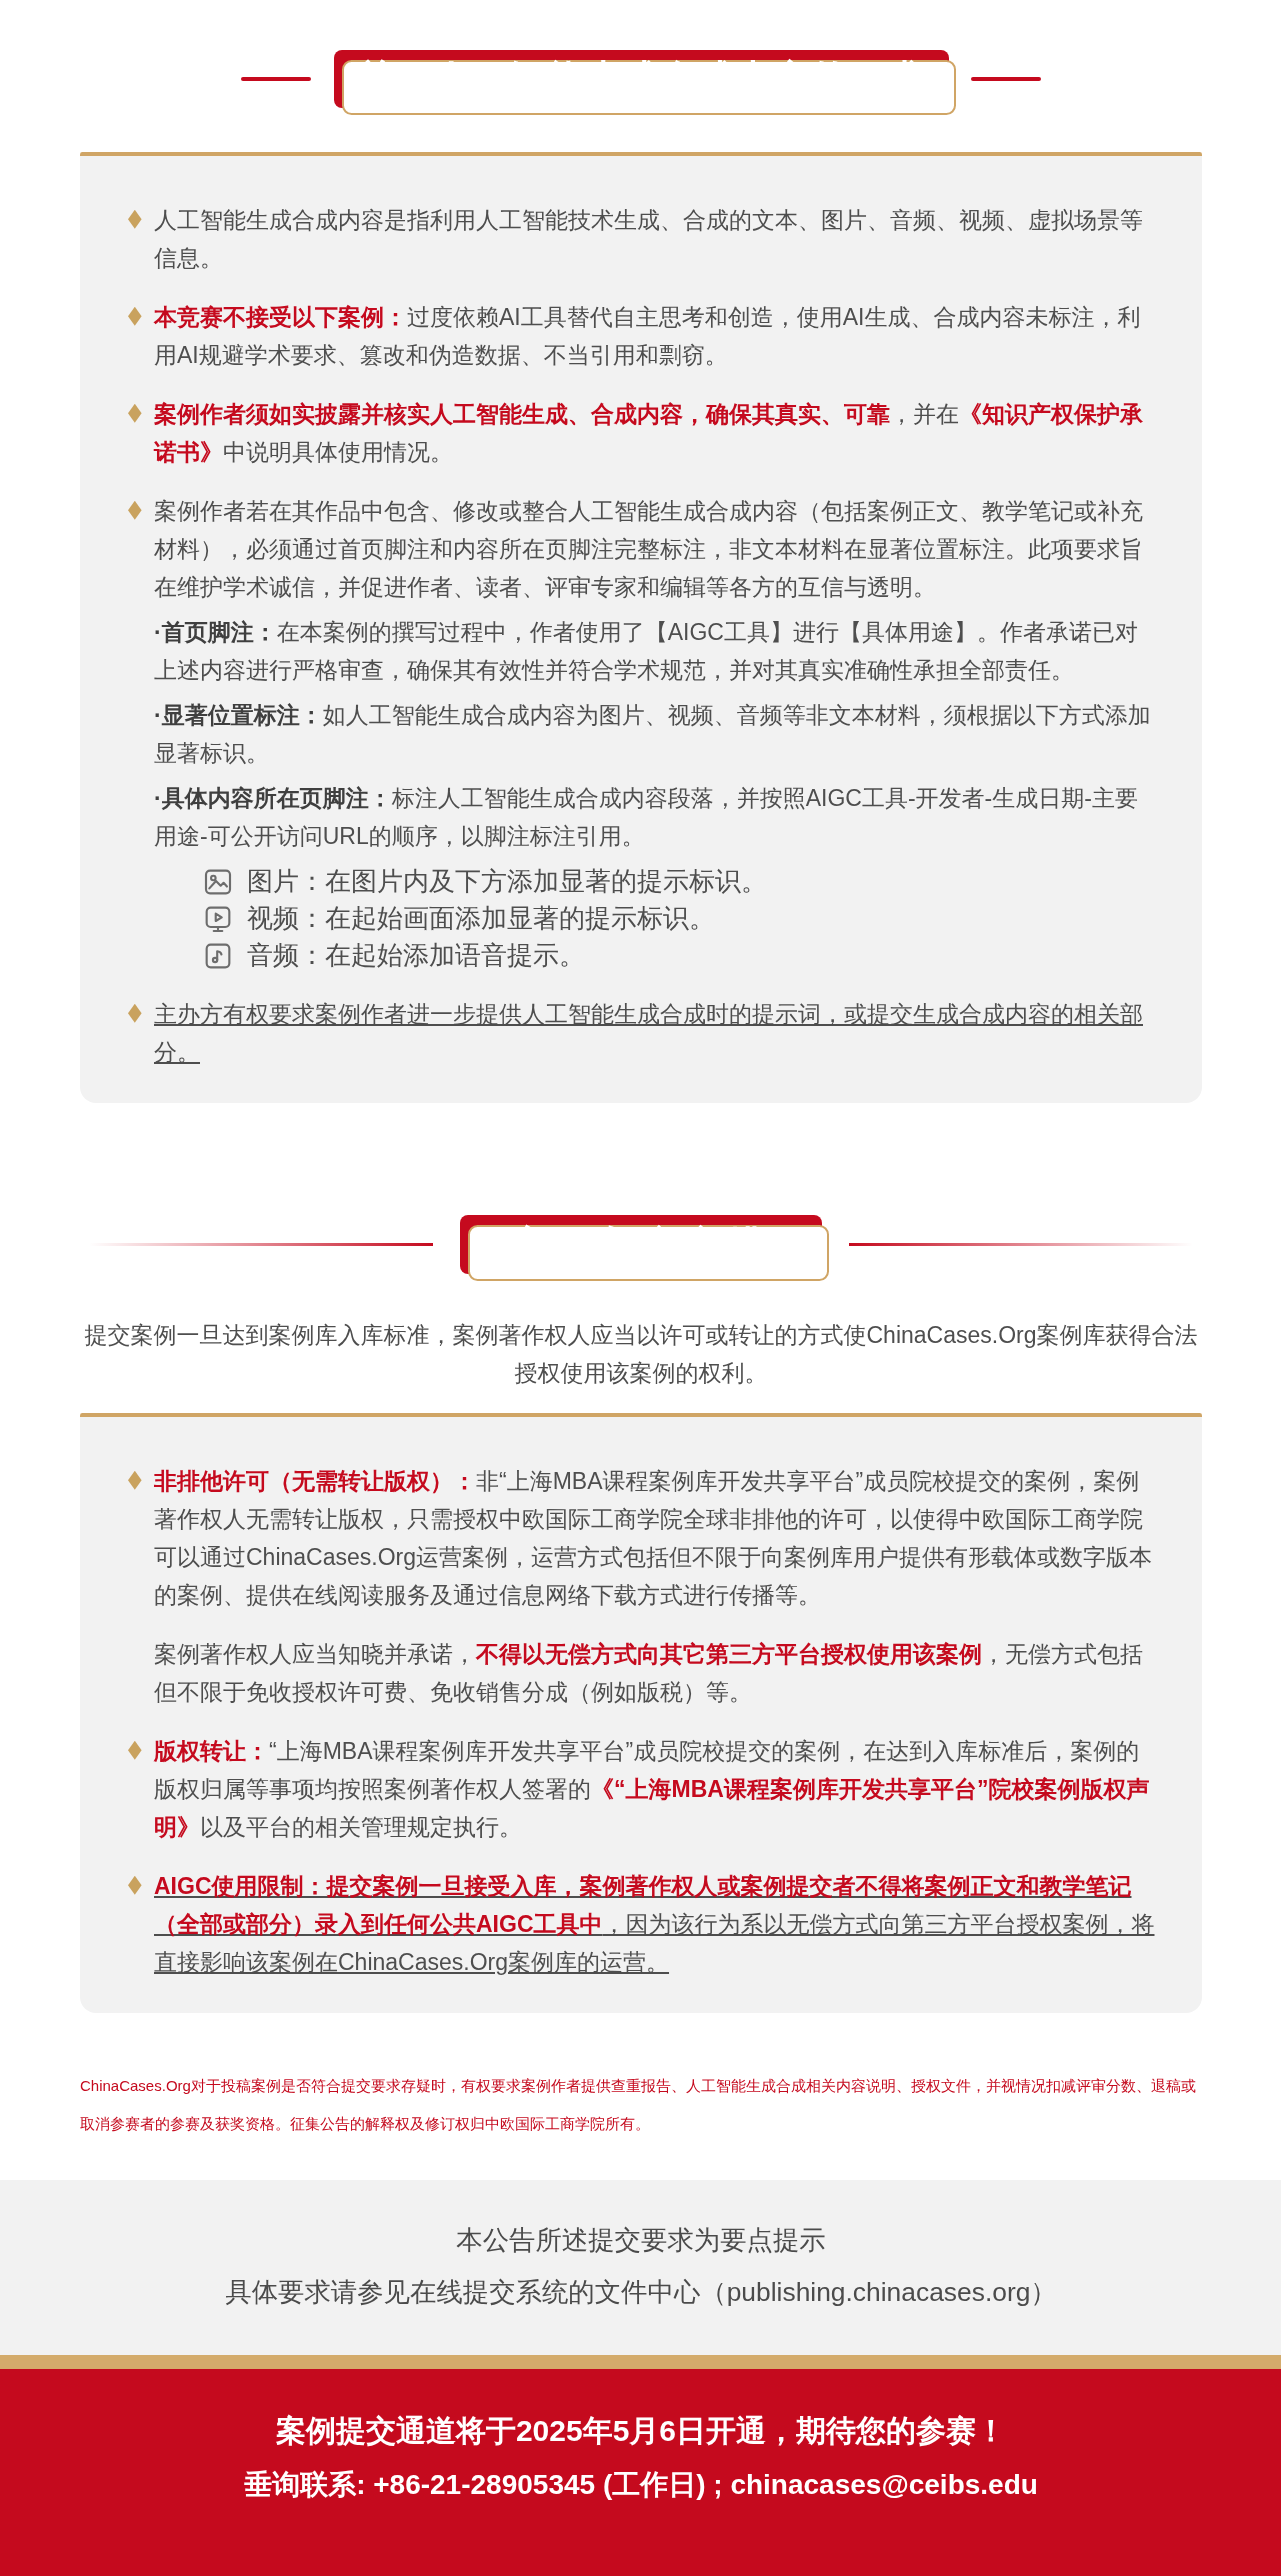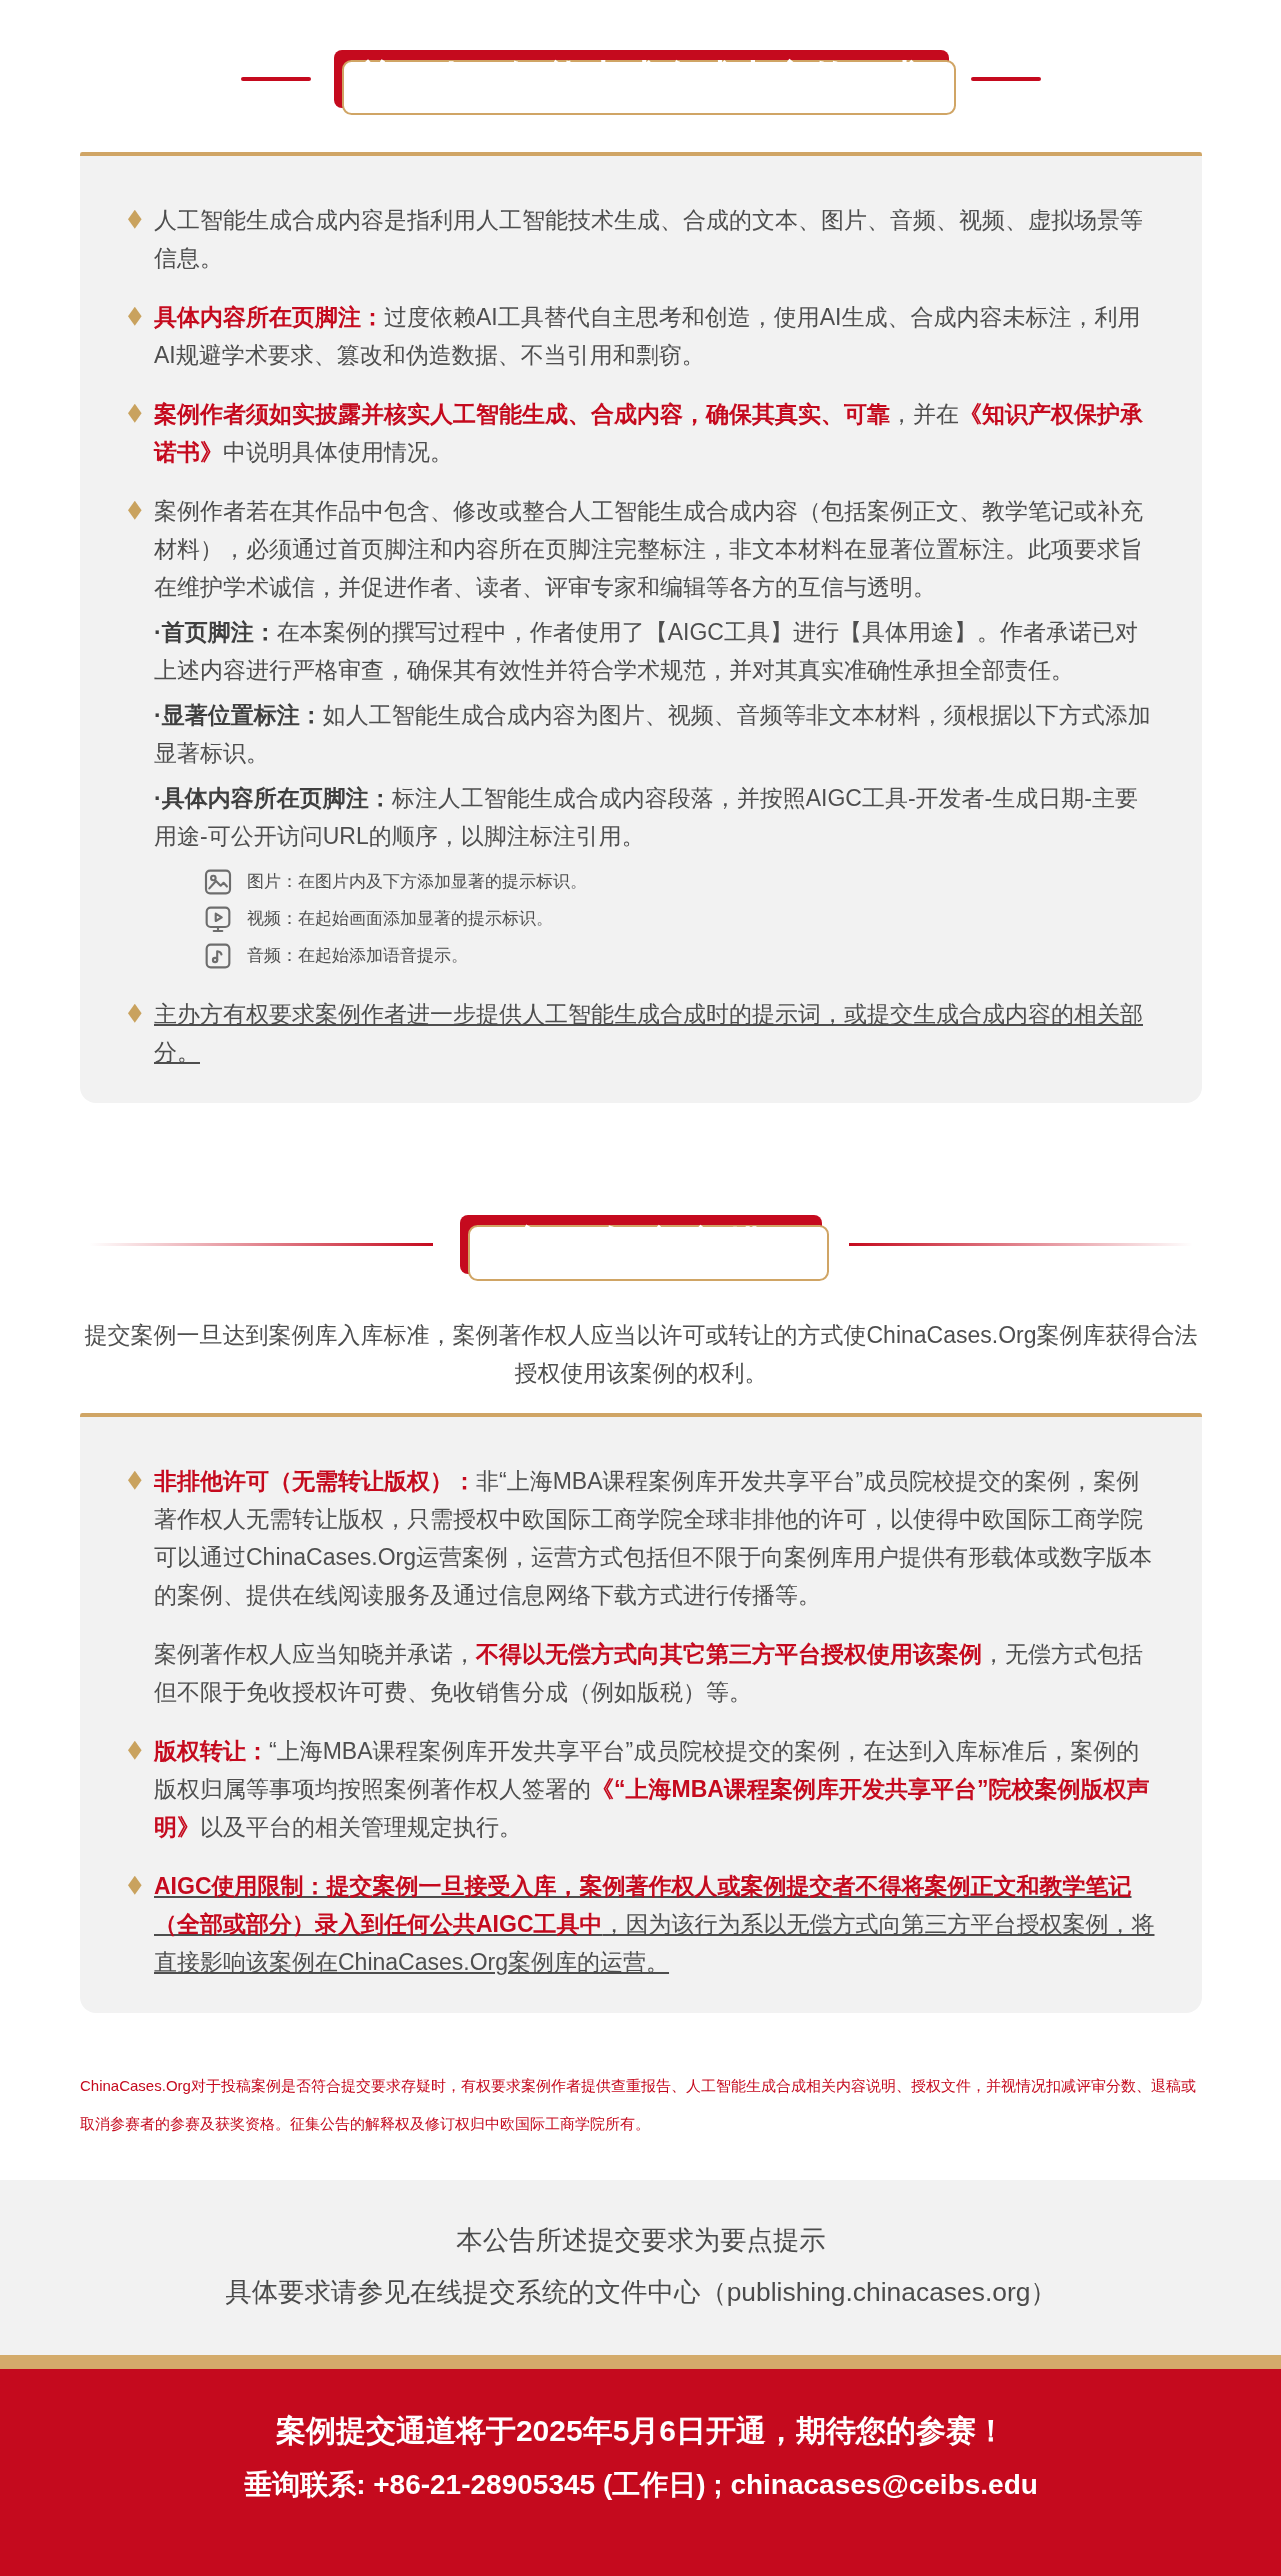--- a/index.html
+++ b/index.html
@@ -48,21 +48,21 @@
   .s-n{color:var(--text);}
   .s-b{color:#3f3f3f;font-weight:bold;}
   .s-rb{color:var(--red);font-weight:bold;}
   .s-r{color:var(--red);}
 
   
   .media-list{margin:8px 0 0 48px;}
   .media-row{display:flex;align-items:center;gap:13px;height:37px;}
   .media-row svg{flex:0 0 auto;stroke:#6d6d6d;fill:none;stroke-width:1.6;
         stroke-linecap:round;stroke-linejoin:round;}
-  .media-row span{font-size:17px;line-height:37px;}
+  .media-row span{font-size:26px;line-height:37px;}
 
   
   .intro{margin:42px 80px 0 80px;font-size:23px;line-height:38px;text-align:center;}
   .red-note{margin:54px 80px 0 80px;font-size:15px;line-height:38px;}
 
   
   .chevron{margin-top:51px;text-align:center;line-height:0;}
   .chevron svg{stroke-width:5;fill:none;stroke-linecap:round;stroke-linejoin:round;}
 
   
@@ -86,21 +86,21 @@
     <h1 class="badge badge-lg">关于人工智能生成合成内容的要求</h1>
     <span class="rule rule-solid"></span>
   </section>
 
   <section class="content-box">
     <ul class="bullets">
       <li>
         <p class="rich"><span class="s-n">人工智能生成合成内容是指利用人工智能技术生成、合成的文本、图片、音频、视频、虚拟场景等信息。</span></p>
       </li>
       <li>
-        <p class="rich"><span class="s-rb">具体内容所在页脚注：</span><span class="s-n">过度依赖AI工具替代自主思考和创造，使用AI生成、合成内容未标注，利用AI规避学术要求、篡改和伪造数据、不当引用和剽窃。</span></p>
+        <p class="rich"><span class="s-rb">本竞赛不接受以下案例：</span><span class="s-n">过度依赖AI工具替代自主思考和创造，使用AI生成、合成内容未标注，利用AI规避学术要求、篡改和伪造数据、不当引用和剽窃。</span></p>
       </li>
       <li>
         <p class="rich"><span class="s-rb">案例作者须如实披露并核实人工智能生成、合成内容，确保其真实、可靠</span><span class="s-n">，并在</span><span class="s-rb">《知识产权保护承诺书》</span><span class="s-n">中说明具体使用情况。</span></p>
       </li>
       <li>
         <p class="rich"><span class="s-n">案例作者若在其作品中包含、修改或整合人工智能生成合成内容（包括案例正文、教学笔记或补充材料），必须通过首页脚注和内容所在页脚注完整标注，非文本材料在显著位置标注。此项要求旨在维护学术诚信，并促进作者、读者、评审专家和编辑等各方的互信与透明。</span></p>
         <p class="sub rich"><span class="s-b">·首页脚注：</span><span class="s-n">在本案例的撰写过程中，作者使用了【AIGC工具】进行【具体用途】。作者承诺已对上述内容进行严格审查，确保其有效性并符合学术规范，并对其真实准确性承担全部责任。</span></p>
         <p class="sub rich"><span class="s-b">·显著位置标注：</span><span class="s-n">如人工智能生成合成内容为图片、视频、音频等非文本材料，须根据以下方式添加显著标识。</span></p>
         <p class="sub rich"><span class="s-b">·具体内容所在页脚注：</span><span class="s-n">标注人工智能生成合成内容段落，并按照AIGC工具-开发者-生成日期-主要用途-可公开访问URL的顺序，以脚注标注引用。</span></p>
         <div class="media-list">

